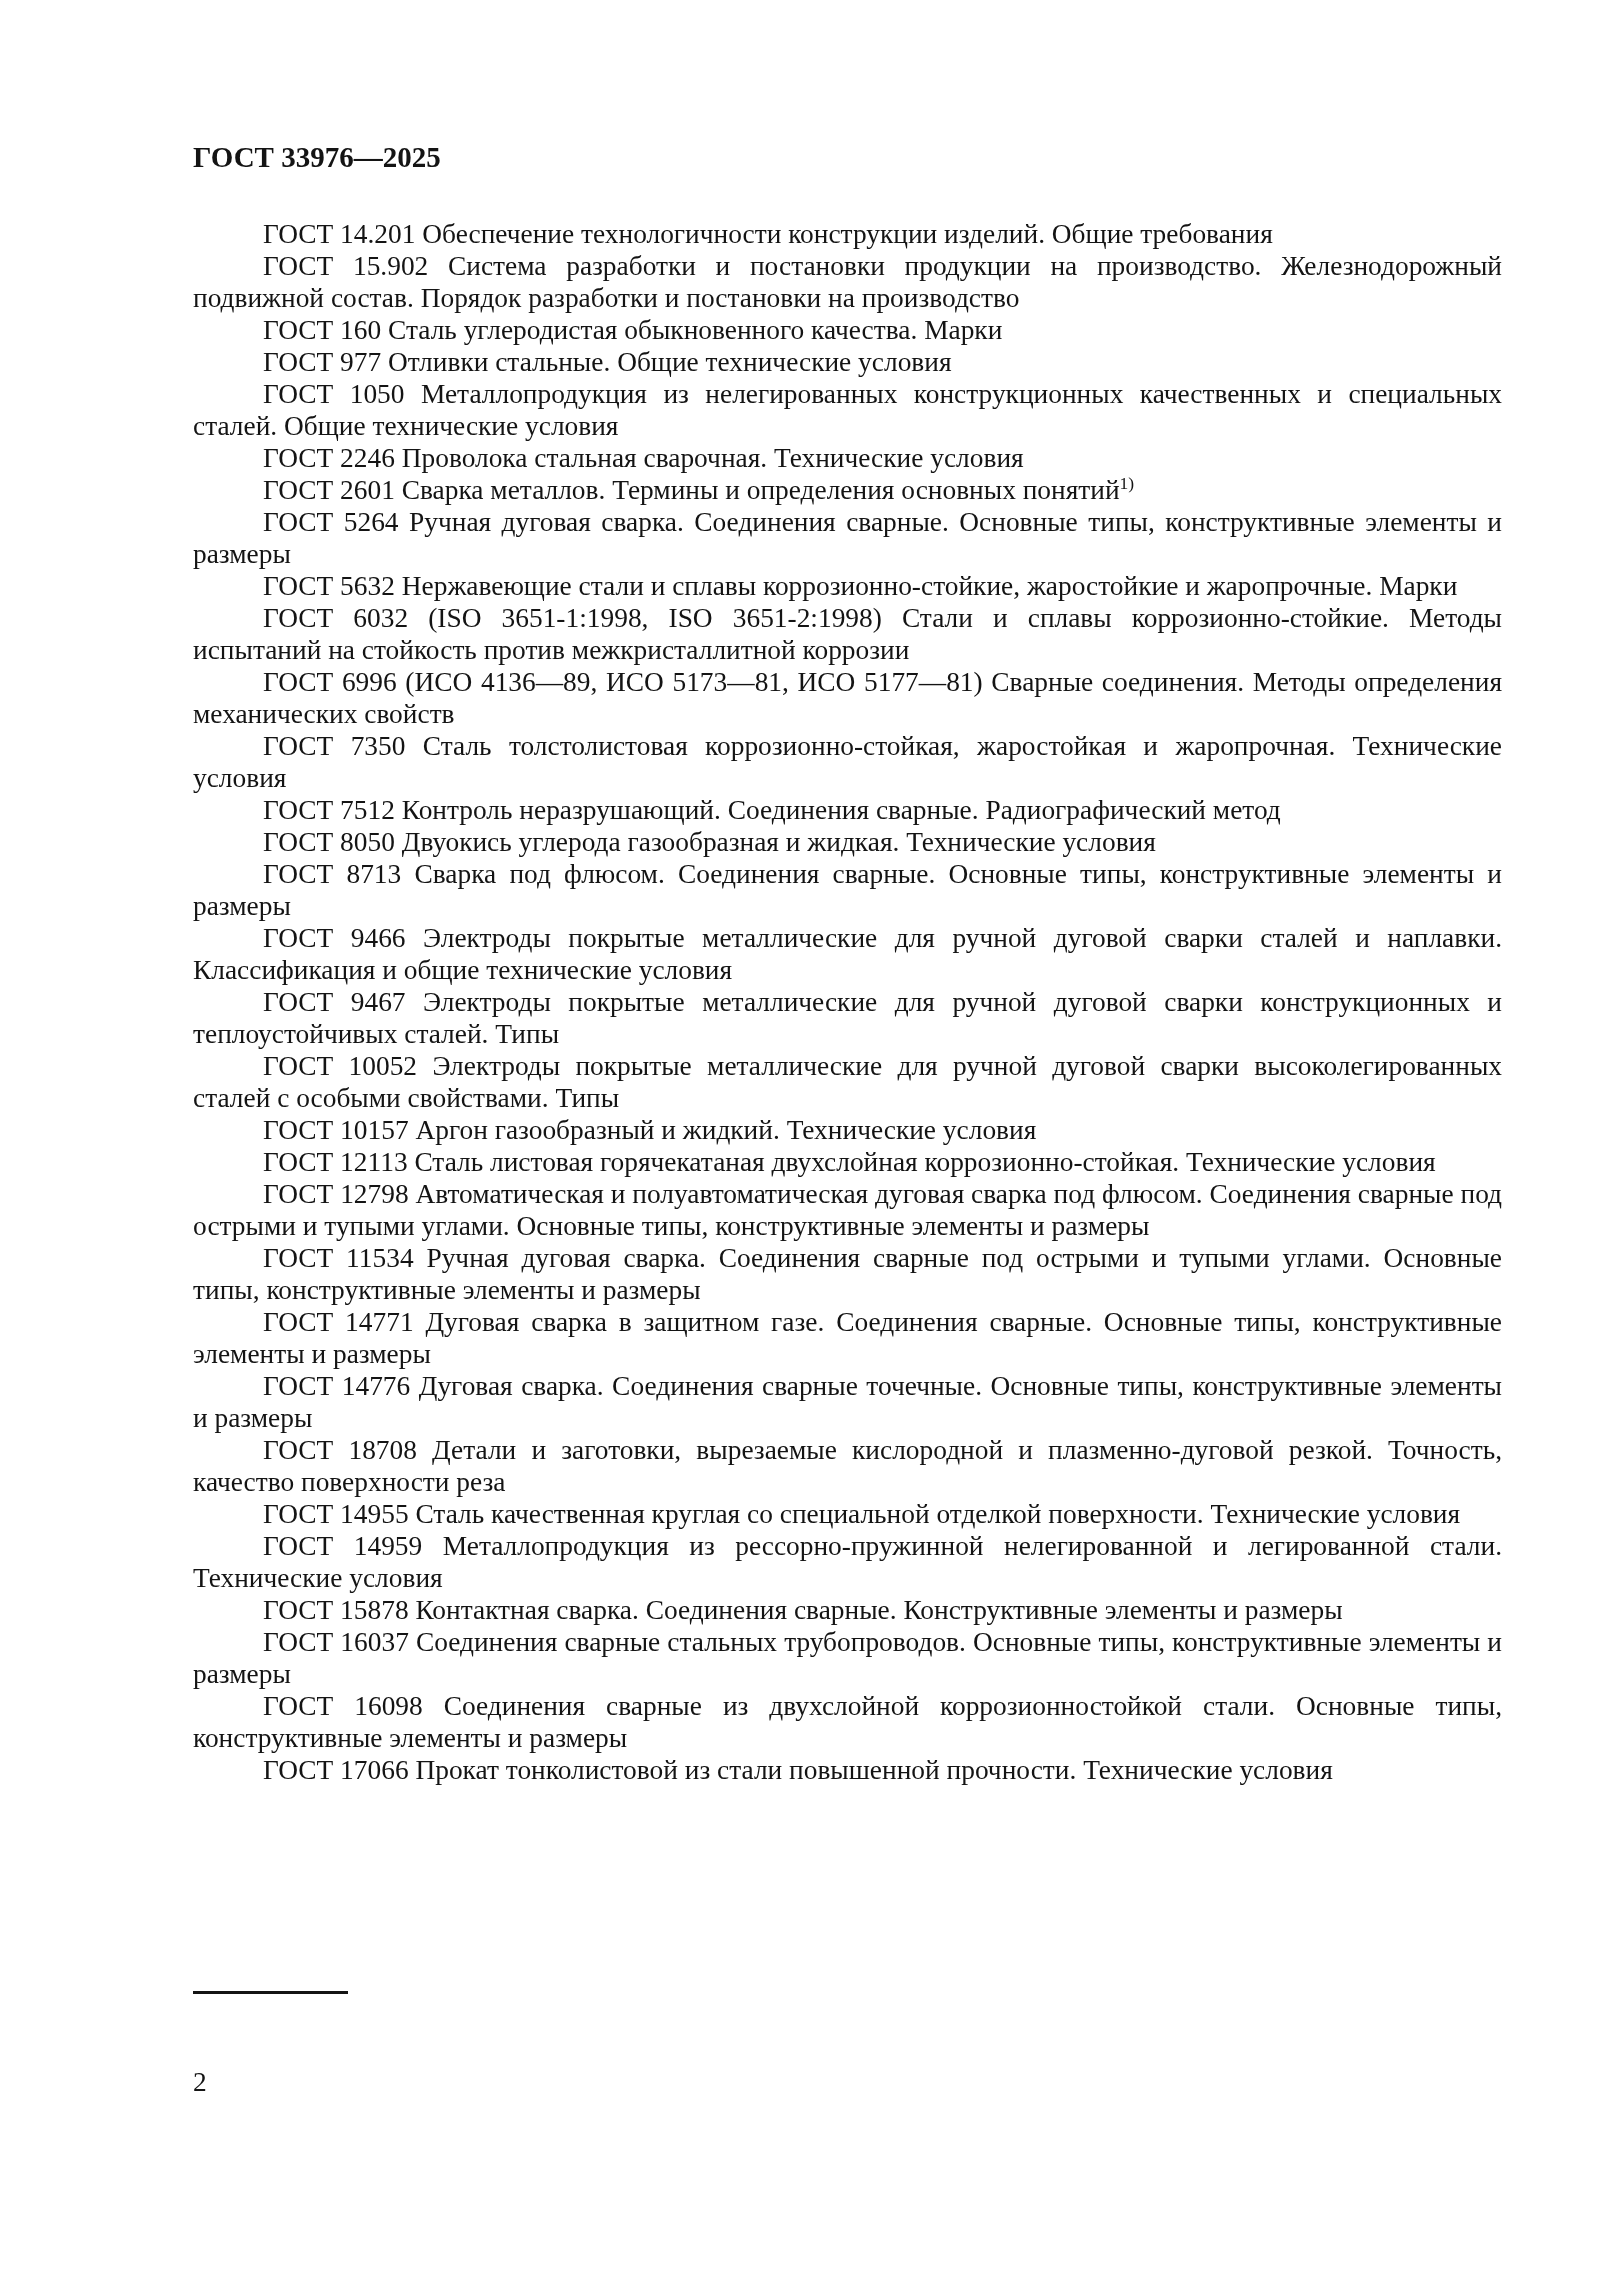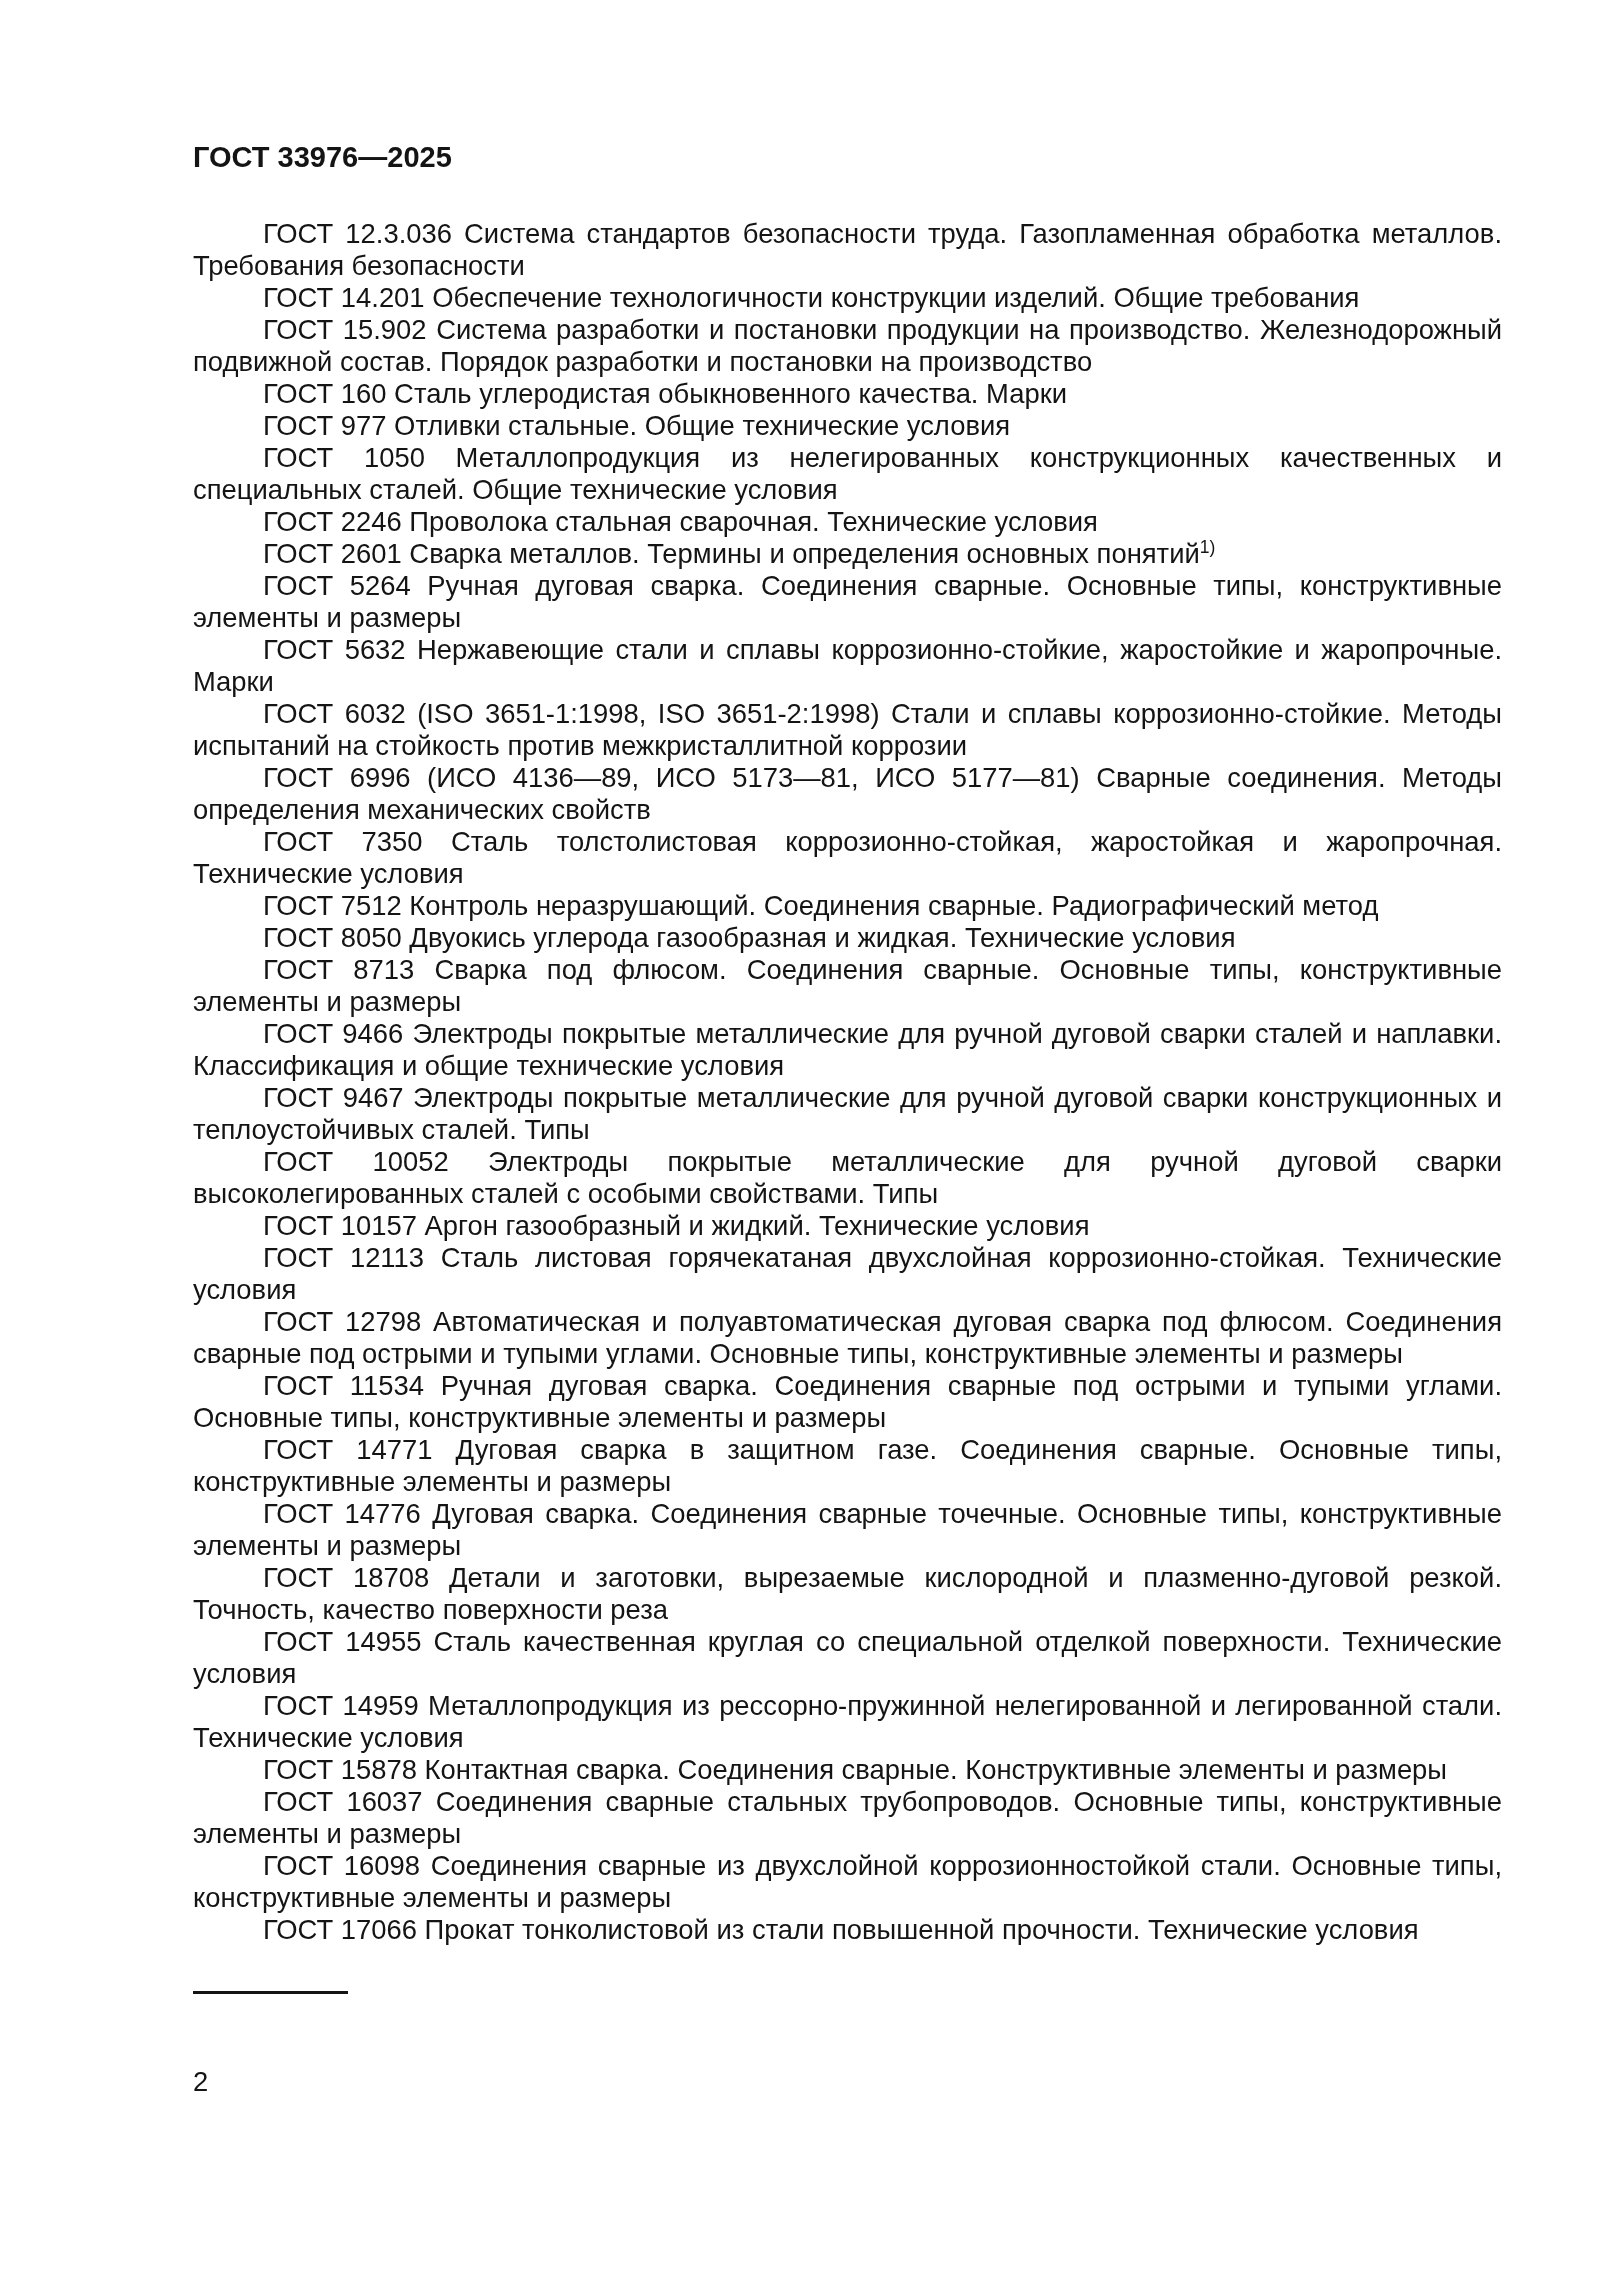--- a/index.html
+++ b/index.html
@@ -6,21 +6,21 @@
     margin: 0;
     padding: 0;
     background: #ffffff;
   }
   .page {
     position: relative;
     width: 1621px;
     height: 2293px;
     background: #ffffff;
     color: #141414;
-    font-family: Liberation Sans, sans-serif;
+    font-family: Liberation Serif, serif;
     overflow: hidden;
   }
   .running-header {
     position: absolute;
     left: 193px;
     top: 141px;
     font-size: 29px;
     font-weight: bold;
     white-space: nowrap;
   }
@@ -71,21 +71,20 @@
   }
 </style>
 </head>
 <body>
 
 <div class="page">
 
   <div class="running-header">ГОСТ 33976—2025</div>
 
   <div class="content">
-      <p class="ref" lang="ru">ГОСТ 12.3.036 Система стандартов безопасности труда. Газопламенная обработка металлов. Требования безопасности</p>
       <p class="ref" lang="ru">ГОСТ 14.201 Обеспечение технологичности конструкции изделий. Общие требования</p>
       <p class="ref" lang="ru">ГОСТ 15.902 Система разработки и постановки продукции на производство. Железнодорожный подвижной состав. Порядок разработки и постановки на производство</p>
       <p class="ref" lang="ru">ГОСТ 160 Сталь углеродистая обыкновенного качества. Марки</p>
       <p class="ref" lang="ru">ГОСТ 977 Отливки стальные. Общие технические условия</p>
       <p class="ref" lang="ru">ГОСТ 1050 Металлопродукция из нелегированных конструкционных качественных и специальных сталей. Общие технические условия</p>
       <p class="ref" lang="ru">ГОСТ 2246 Проволока стальная сварочная. Технические условия</p>
       <p class="ref" lang="ru">ГОСТ 2601 Сварка металлов. Термины и определения основных понятий<sup>1)</sup></p>
       <p class="ref" lang="ru">ГОСТ 5264 Ручная дуговая сварка. Соединения сварные. Основные типы, конструктивные элементы и размеры</p>
       <p class="ref" lang="ru">ГОСТ 5632 Нержавеющие стали и сплавы коррозионно-стойкие, жаростойкие и жаропрочные. Марки</p>
       <p class="ref" lang="ru">ГОСТ 6032 (ISO 3651-1:1998, ISO 3651-2:1998) Стали и сплавы коррозионно-стойкие. Методы испытаний на стойкость против межкристаллитной коррозии</p>

